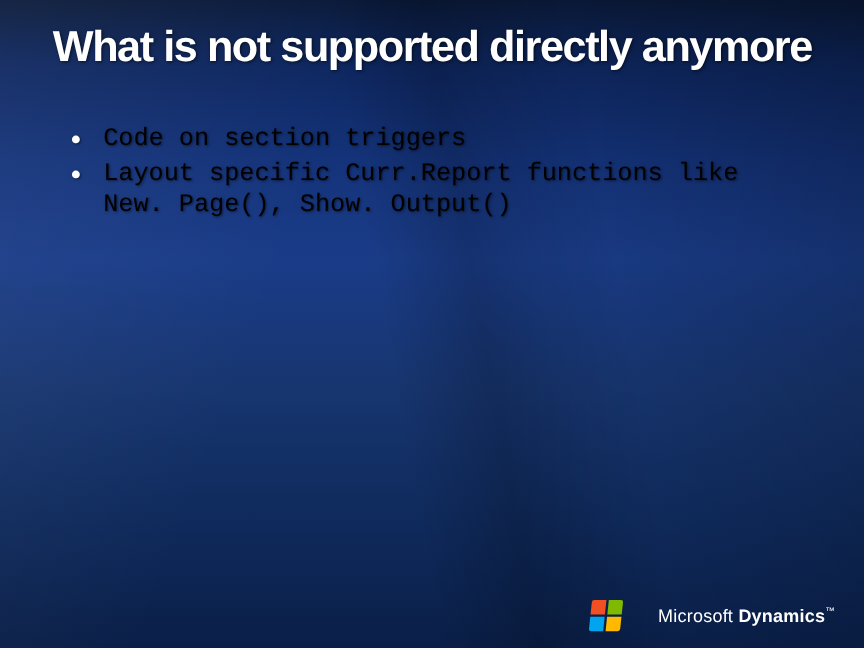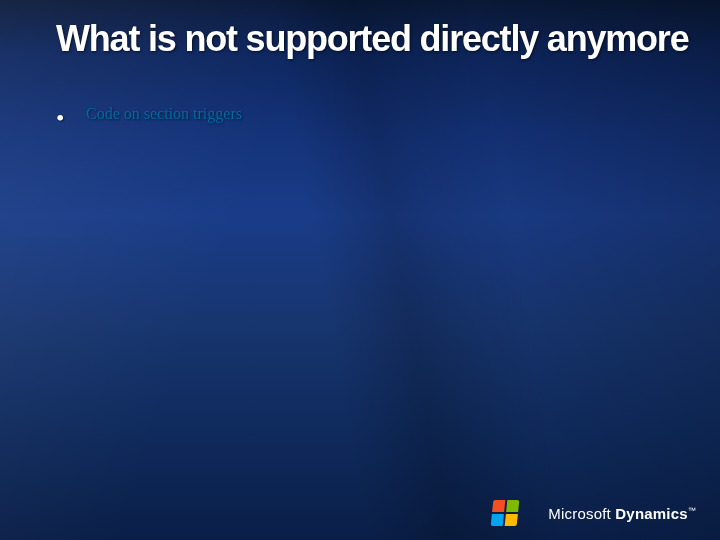--- a/index.html
+++ b/index.html
@@ -35,35 +35,34 @@
   .title {
     font-family: Arial, Helvetica, sans-serif;
     font-weight: 700;
     font-size: 36px;
     letter-spacing: -1.2px;
     color: #fff;
     text-shadow: 1px 1px 3px rgba(0,0,0,0.6);
     line-height: 1.05;
     margin-bottom: 46px;
     white-space: nowrap;
-    margin-left: 12px;
   }
   ul.bullets {
     list-style: none;
     padding-left: 4px;
   }
   ul.bullets > li {
     position: relative;
     padding-left: 38px;
-    font-size: 16px;
+    font-size: 21px;
     line-height: 1.22;
     margin-bottom: 4px;
-    color: #0369a1;
+    color: #000000;
     text-shadow: 1px 1px 2px rgba(0,0,0,0.5);
-    font-family: Liberation Serif, serif;
+    font-family: Liberation Mono, monospace;
   }
   ul.bullets > li::before {
     content: "•";
     position: absolute;
     left: 8px;
     top: 0;
     font-size: 24px;
     color: #fff;
   }
   .footer-logo {
@@ -97,20 +96,21 @@
 </head>
 <body>
 
 <div class="bg-overlay"></div>
 
 <div class="slide">
   <h1 class="title">What is not supported directly anymore</h1>
 
   <ul class="bullets">
     <li>Code on section triggers</li>
+    <li>Layout specific Curr.Report functions like New. Page(), Show. Output()</li>
   </ul>
 
   <div class="footer-logo">
     <div class="ms-flag">
       <div class="q q1"></div>
         <div class="q q2"></div>
         <div class="q q3"></div>
         <div class="q q4"></div>
     </div>
     <div class="logo-text">

